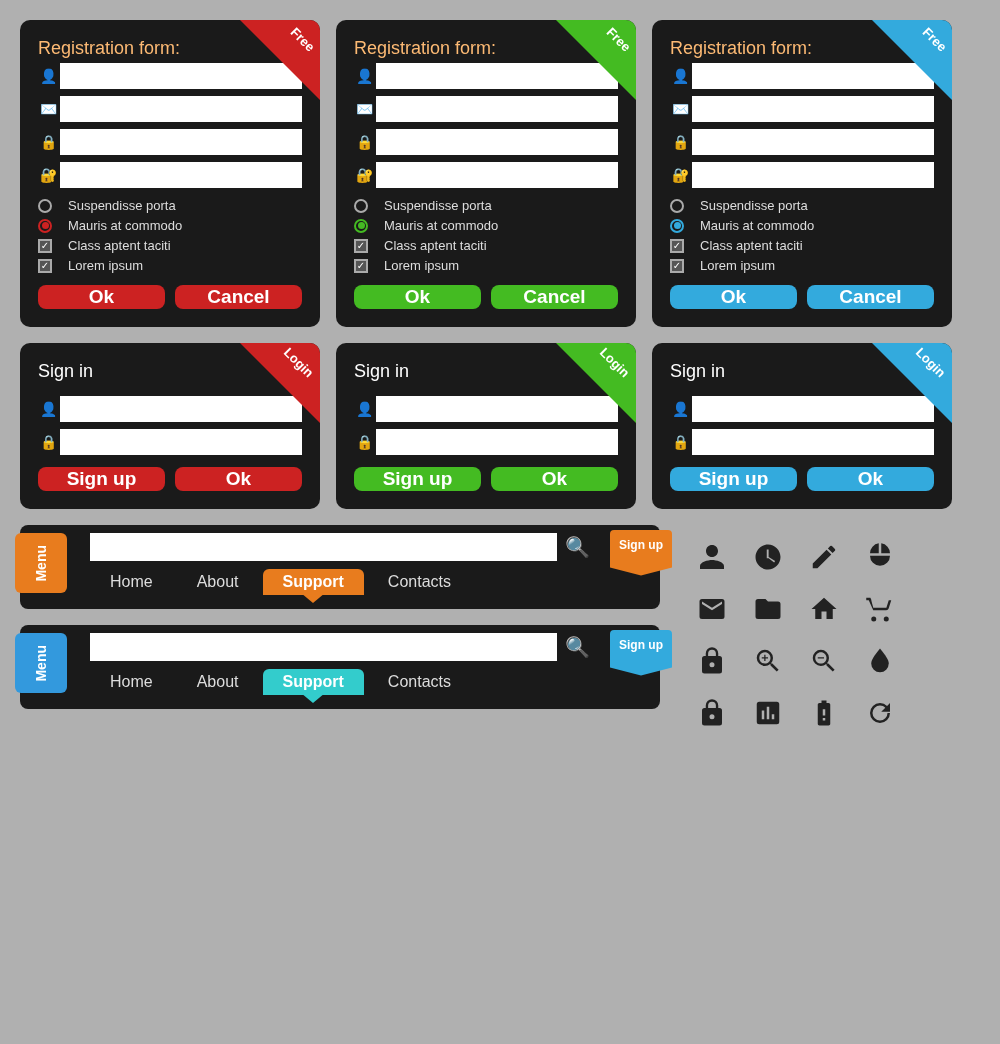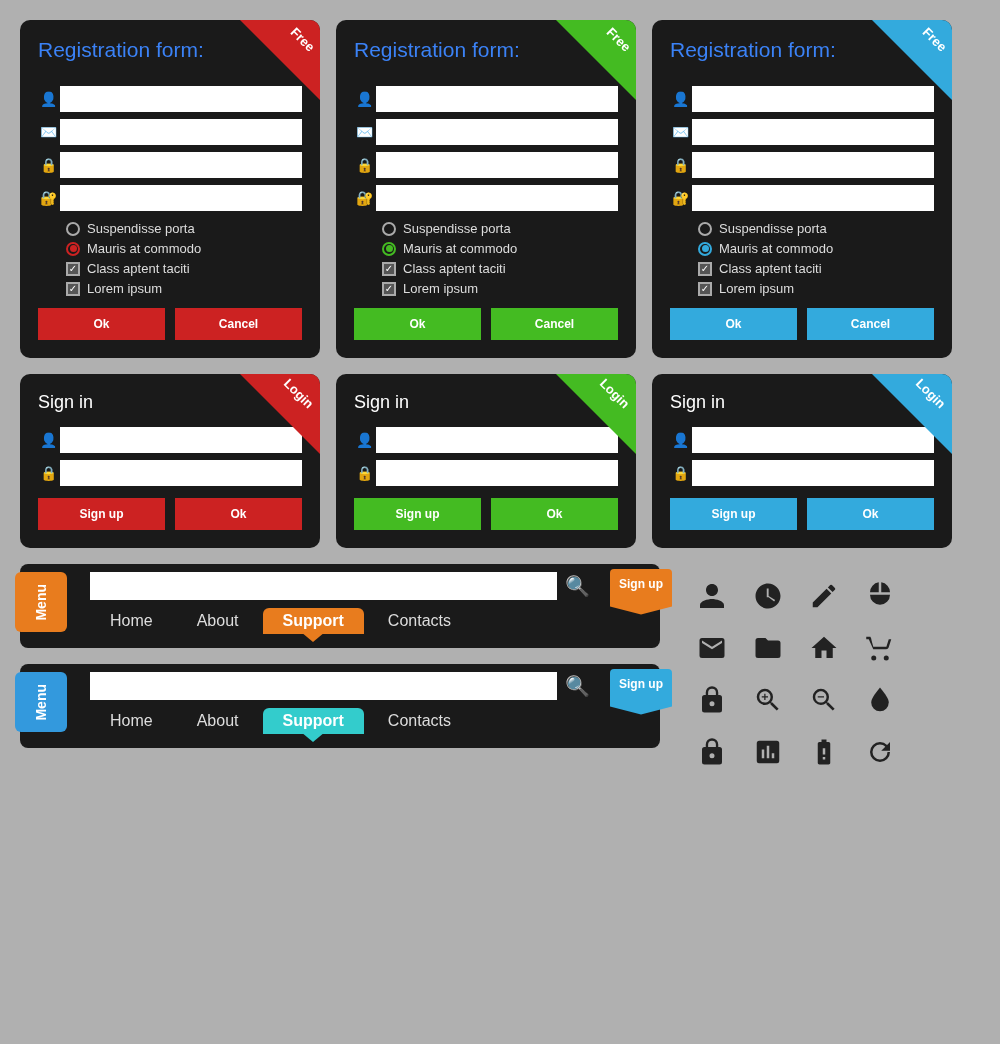--- a/index.html
+++ b/index.html
@@ -63,23 +63,23 @@
       top: 12px;
       right: 4px;
       color: white;
       font-weight: bold;
       font-size: 13px;
       transform: rotate(45deg);
       transform-origin: center;
     }
 
     .card-title {
-      font-size: 21px;
-      color: #3b82f6;
-      margin-bottom: 24px;
+      font-size: 18px;
+      color: #fdba74;
+      margin-bottom: 4px;
     }
 
     .form-row {
       display: flex;
       align-items: center;
       margin-bottom: 7px;
     }
 
     .form-icon {
       width: 22px;
@@ -99,25 +99,24 @@
       font-size: 13px;
     }
 
     .options-section {
       margin: 10px 0;
     }
 
     .option-row {
       display: flex;
       align-items: center;
-      gap: 7px;
+      gap: 16px;
       margin-bottom: 5px;
       font-size: 13px;
       color: #ddd;
-      margin-left: 28px;
     }
 
     .radio-circle {
       width: 14px;
       height: 14px;
       border-radius: 50%;
       border: 2px solid #aaa;
       background: transparent;
       flex-shrink: 0;
       display: flex;
@@ -146,26 +145,26 @@
     }
 
     .btn-row {
       display: flex;
       gap: 10px;
       margin-top: 12px;
     }
 
     .btn {
       flex: 1;
-      height: 32px;
+      height: 24px;
       border: none;
-      border-radius: 0;
+      border-radius: 8px;
       color: white;
       font-weight: bold;
-      font-size: 12px;
+      font-size: 19px;
       cursor: pointer;
     }
 
     .btn-red { background: #cc2222; }
     .btn-green { background: #44bb22; }
     .btn-blue { background: #33aadd; }
 
     
     .login-title {
       font-size: 18px;

